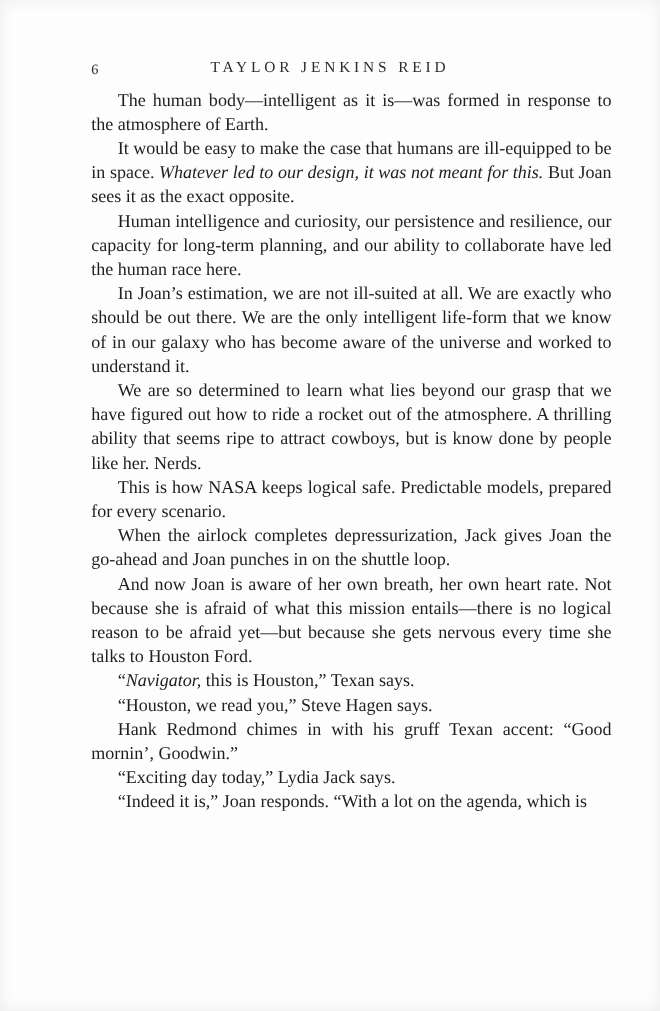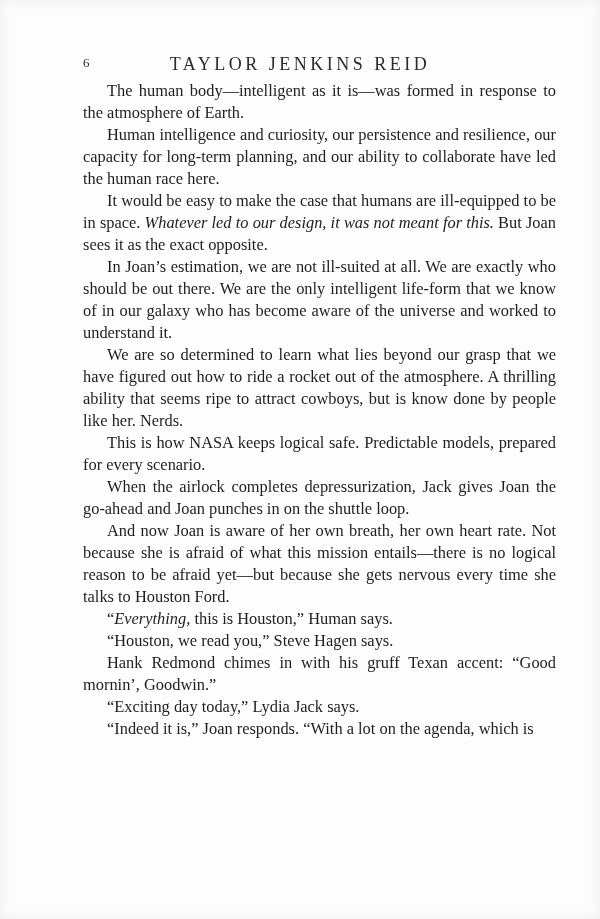--- a/index.html
+++ b/index.html
@@ -27,21 +27,21 @@
   }
   .page-number {
     position: absolute;
     left: 83px;
     top: 1px;
     font-size: 13px;
     color: #2b2b2b;
   }
   .header-title {
     text-align: center;
-    font-size: 18px;
+    font-size: 14px;
     letter-spacing: 3.5px;
     color: #2b2b2b;
     white-space: nowrap;
   }
   .body-text {
     position: absolute;
     top: 80px;
     left: 83px;
     width: 473px;
     font-size: 16.4px;
@@ -64,26 +64,26 @@
 <body>
 
 <div class="page">
   <div class="running-header">
     <span class="page-number">6</span>
     <div class="header-title">TAYLOR JENKINS REID</div>
   </div>
 
   <div class="body-text" id="body-text">
       <p class="para"><span class="seg-roman">The human body—intelligent as it is—was formed in response to the atmosphere of Earth.</span></p>
+      <p class="para"><span class="seg-roman">It would be easy to make the case that humans are ill-equipped to be in space. </span><span class="seg-italic">Whatever led to our design, it was not meant for this.</span><span class="seg-roman"> But Joan sees it as the exact opposite.</span></p>
       <p class="para"><span class="seg-roman">Human intelligence and curiosity, our persistence and resilience, our capacity for long-term planning, and our ability to collaborate have led the human race here.</span></p>
-      <p class="para"><span class="seg-roman">It would be easy to make the case that humans are ill-equipped to be in space. </span><span class="seg-italic">Whatever led to our design, it was not meant for this.</span><span class="seg-roman"> But Joan sees it as the exact opposite.</span></p>
       <p class="para"><span class="seg-roman">In Joan’s estimation, we are not ill-suited at all. We are exactly who should be out there. We are the only intelligent life-form that we know of in our galaxy who has become aware of the universe and worked to understand it.</span></p>
       <p class="para"><span class="seg-roman">We are so determined to learn what lies beyond our grasp that we have figured out how to ride a rocket out of the atmosphere. A thrilling ability that seems ripe to attract cowboys, but is know done by people like her. Nerds.</span></p>
       <p class="para"><span class="seg-roman">This is how NASA keeps logical safe. Predictable models, prepared for every scenario.</span></p>
       <p class="para"><span class="seg-roman">When the airlock completes depressurization, Jack gives Joan the go-ahead and Joan punches in on the shuttle loop.</span></p>
       <p class="para"><span class="seg-roman">And now Joan is aware of her own breath, her own heart rate. Not because she is afraid of what this mission entails—there is no logical reason to be afraid yet—but because she gets nervous every time she talks to Houston Ford.</span></p>
-      <p class="para"><span class="seg-roman">“</span><span class="seg-italic">Everything,</span><span class="seg-roman"> this is Houston,” Human says.</span></p>
+      <p class="para"><span class="seg-roman">“</span><span class="seg-italic">Navigator,</span><span class="seg-roman"> this is Houston,” Texan says.</span></p>
       <p class="para"><span class="seg-roman">“Houston, we read you,” Steve Hagen says.</span></p>
       <p class="para"><span class="seg-roman">Hank Redmond chimes in with his gruff Texan accent: “Good mornin’, Goodwin.”</span></p>
       <p class="para"><span class="seg-roman">“Exciting day today,” Lydia Jack says.</span></p>
       <p class="para"><span class="seg-roman">“Indeed it is,” Joan responds. “With a lot on the agenda, which is</span></p>
     </div>
 </div>
 
 </body></html>

